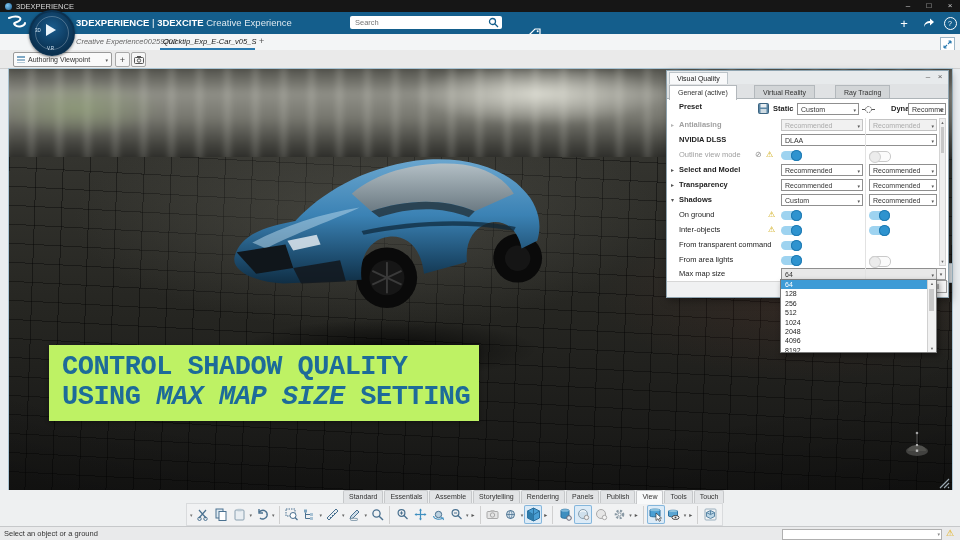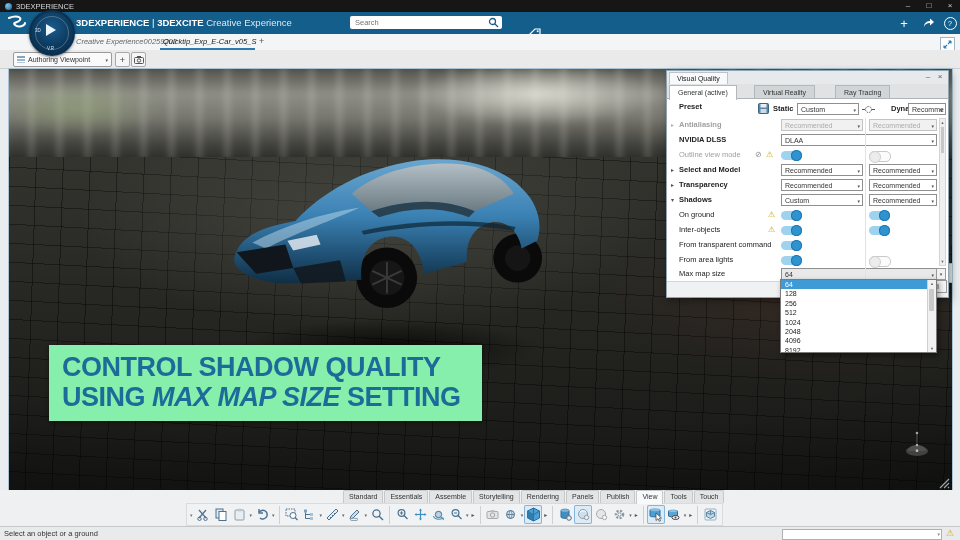--- a/index.html
+++ b/index.html
@@ -68,21 +68,21 @@
      background:radial-gradient(ellipse 120% 90% at 45% 40%, transparent 55%, rgba(0,0,0,.45) 100%);}
   .carshadow{position:absolute;left:230px;top:250px;width:300px;height:60px;border-radius:50%;
      background:radial-gradient(ellipse, rgba(0,0,0,.75), transparent 70%);}
   .car{position:absolute;left:214px;top:66px;width:322px;height:182px;}
   .gizmo{position:absolute;left:894px;top:362px;width:28px;height:34px;opacity:.85;}
   .resize{position:absolute;right:2px;bottom:2px;width:11px;height:11px;}
   .collapse{position:absolute;right:0;top:194px;width:8px;height:18px;background:#e3e8eb;border:1px solid #b2bec6;border-right:0;
             font-size:7px;color:#567;display:flex;align-items:center;justify-content:center;}
 
   
-  .banner{position:absolute;left:40px;top:276px;background:#86efac;padding:7px 21px 9px 13px;box-shadow:0 1px 4px rgba(0,0,0,.4);}
+  .banner{position:absolute;left:40px;top:276px;background:#bef264;padding:7px 9px 9px 13px;box-shadow:0 1px 4px rgba(0,0,0,.4);font-family:Liberation Mono, monospace;}
   .banner div{font-size:27px;line-height:30px;font-weight:700;color:#1d6b99;letter-spacing:-.5px;white-space:nowrap;}
   .banner .em{font-style:italic;}
 
   
   .vqpanel{position:absolute;left:666px;top:70px;width:281px;height:226px;background:#f1f2f3;border:1px solid #8fa4b0;
            box-shadow:2px 3px 8px rgba(0,0,0,.35);z-index:20;font-size:7.5px;color:#222;}
   .vqtitle{position:absolute;left:0;top:0;right:0;height:13px;background:#e7eaec;border-bottom:1px solid #c6ccd0;}
   .vqtitletab{position:absolute;left:2px;top:1px;height:11px;line-height:11px;padding:0 7px;background:#f8f9fa;border:1px solid #bcc4c9;border-bottom:0;font-size:7px;}
   .vqwin{position:absolute;top:0;height:12px;width:12px;text-align:center;font-size:8px;line-height:11px;color:#555;}
   .vqtabs{position:absolute;left:0;top:13px;right:0;height:14px;background:#e0e2e4;}

